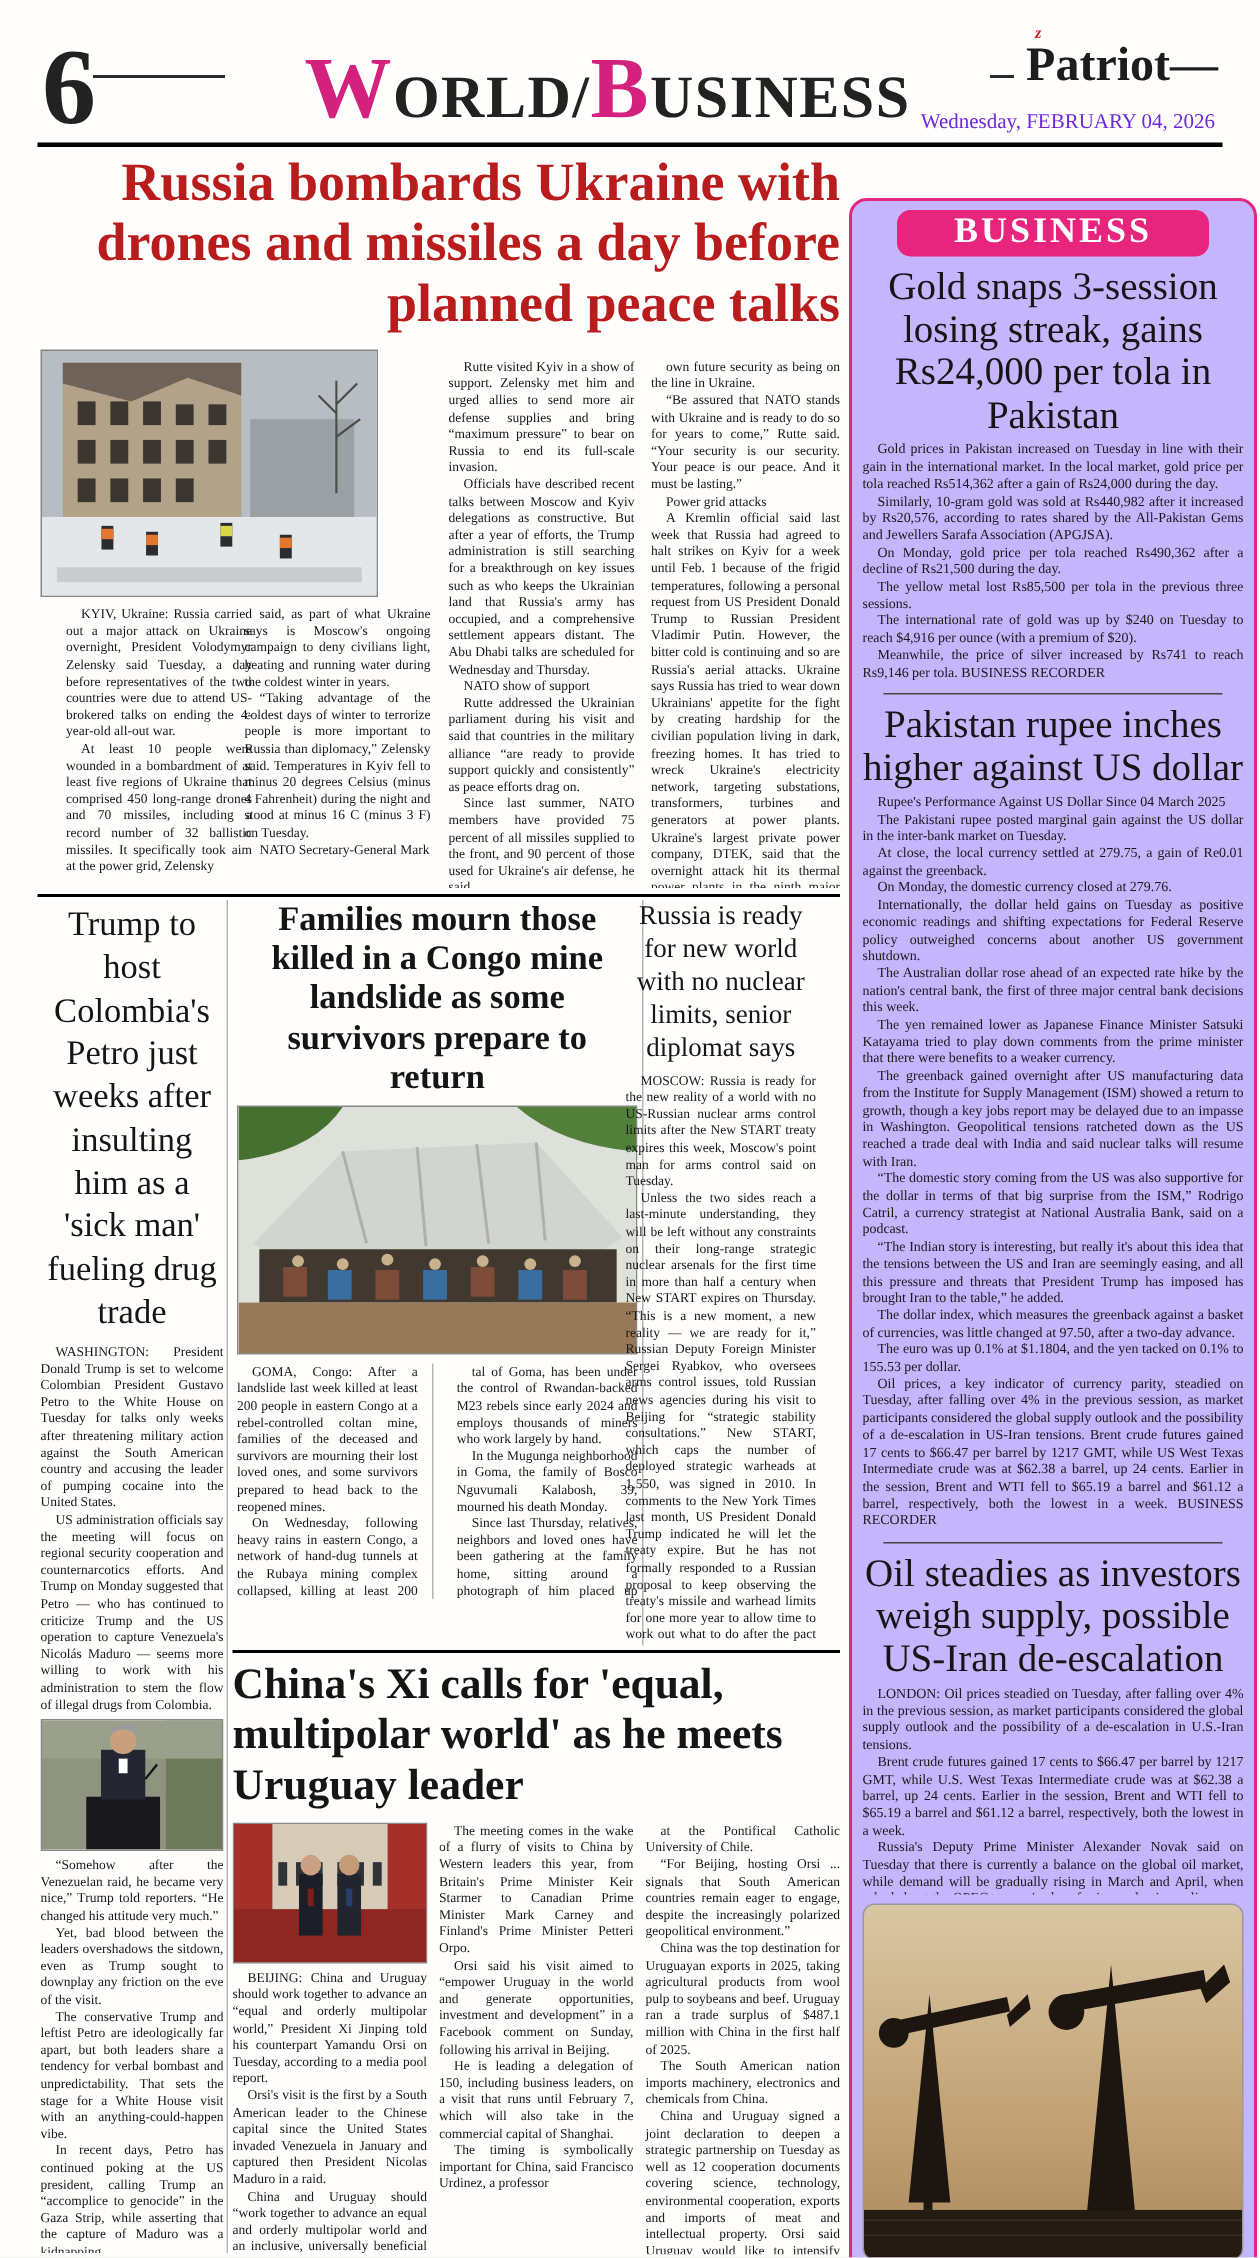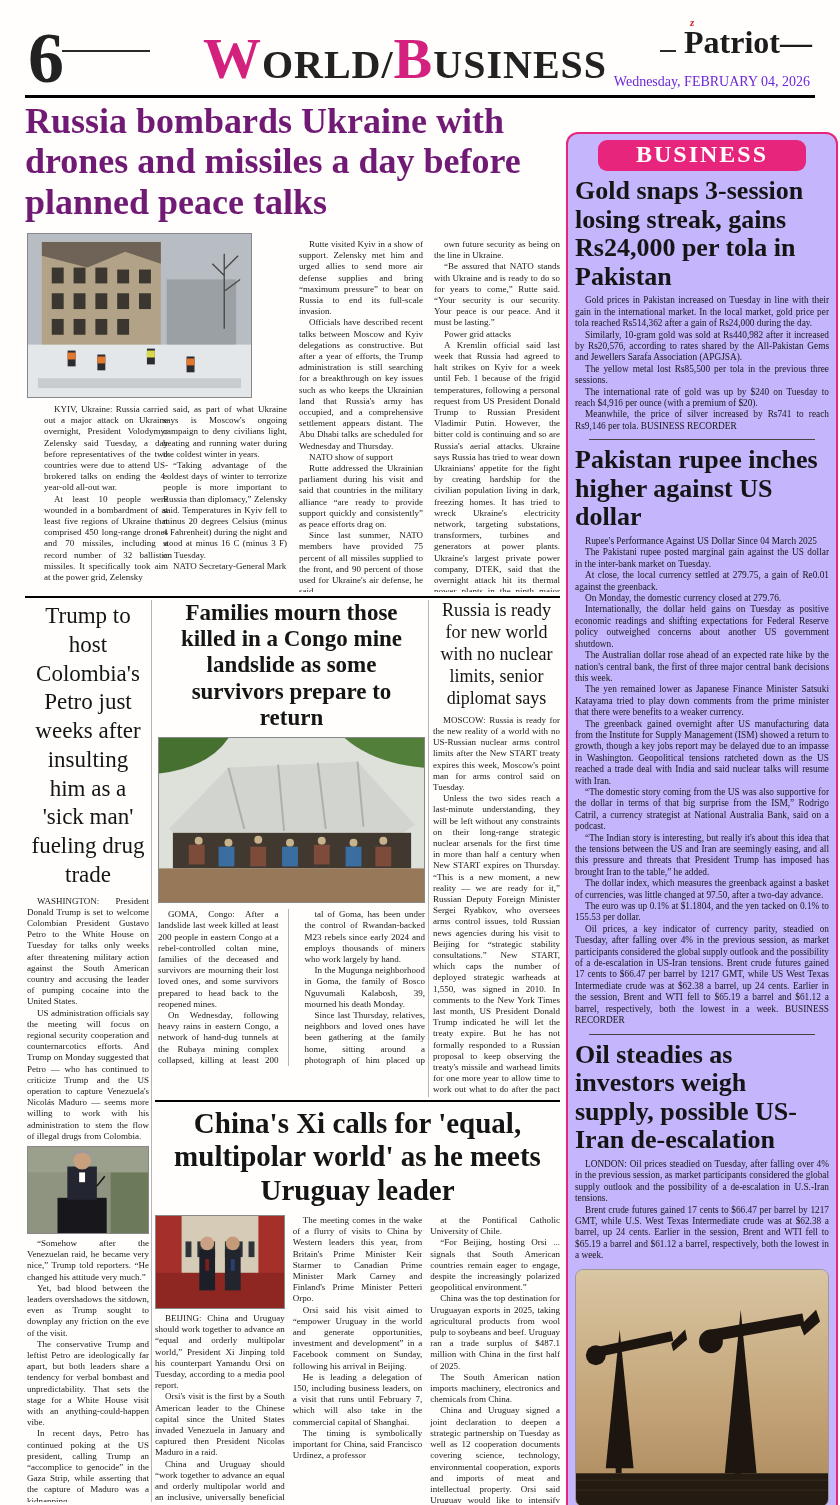--- a/index.html
+++ b/index.html
@@ -15,54 +15,54 @@
   .masthead{position:absolute;right:26px;top:26px;background:#fffefc;padding:0 2px 0 8px;
         font-size:32px;font-weight:700;color:#1c1c1c;line-height:1;}
   .logo-mark{position:absolute;top:-9px;left:14px;color:#d02020;font-size:11px;font-style:italic;font-weight:700;}
   .date-line{position:absolute;right:30px;top:74px;font-size:14px;color:#6d28d9;}
   .date-line .dsmall{font-variant:small-caps;}
   .thick-rule{position:absolute;left:25px;right:25px;top:95px;border-top:3px solid #000;}
   
   .paras p{margin:0;text-indent:10px;text-align:justify;font-size:9px;line-height:11.2px;color:#181818;}
   .col{position:absolute;overflow:hidden;}
   
-  .u-headline{position:absolute;left:25px;top:101px;width:535px;margin:0;text-align:left;
-        font-size:36px;font-weight:700;line-height:1.12;color:#701a75;}
+  .u-headline{position:absolute;left:25px;top:101px;width:535px;margin:0;text-align:right;
+        font-size:36px;font-weight:700;line-height:1.12;color:#b91c1c;}
   .u-photo{position:absolute;left:27px;top:233px;width:225px;height:165px;border:1px solid #888;box-sizing:border-box;}
   .u-c1{left:44px;top:404px;width:124px;height:188px;}
   .u-c2{left:163px;top:404px;width:124px;height:188px;}
   .u-c3{left:299px;top:239px;width:124px;height:353px;}
   .u-c4{left:434px;top:239px;width:126px;height:353px;}
   .rule-h{position:absolute;border-top:2px solid #000;}
   .rule-v{position:absolute;border-left:1px solid #b5b5b5;}
   
   .t-art{position:absolute;left:27px;top:602px;width:122px;height:900px;overflow:hidden;}
   .t-headline{margin:0 0 6px 0;text-align:center;font-size:23px;font-weight:400;line-height:1.25;color:#151515;}
   .t-photo{width:122px;height:88px;border:1px solid #888;box-sizing:border-box;margin:4px 0;}
   .c-art{position:absolute;left:158px;top:600px;width:267px;height:466px;overflow:hidden;}
   .c-headline{margin:0 0 6px 0;text-align:center;font-size:23px;font-weight:700;line-height:1.14;color:#151515;}
   .c-photo{width:267px;height:166px;border:1px solid #888;box-sizing:border-box;margin:2px 0 6px 0;}
   .c-cols{display:flex;gap:9px;}
   .c-col{width:129px;height:215px;overflow:hidden;}
   .c-col2{border-left:1px solid #b5b5b5;padding-left:16px;}
-  .n-art{position:absolute;left:433px;top:600px;width:127px;height:496px;overflow:hidden;}
+  .n-art{position:absolute;left:417px;top:600px;width:127px;height:496px;overflow:hidden;}
   .n-headline{margin:0 0 5px 0;text-align:center;font-size:18px;font-weight:400;line-height:1.22;color:#151515;}
   
   .x-art{position:absolute;left:155px;top:1107px;width:405px;height:396px;overflow:hidden;}
-  .x-headline{margin:0 0 8px 0;text-align:center;font-size:29px;font-weight:700;line-height:1.15;color:#151515;}
+  .x-headline{margin:0 0 8px 0;text-align:left;font-size:29px;font-weight:700;line-height:1.15;color:#151515;}
   .x-cols{display:flex;gap:8px;}
   .x-col{width:130px;overflow:hidden;height:288px;}
   .x-photo{width:130px;height:94px;border:1px solid #888;box-sizing:border-box;margin-bottom:4px;}
   
   .sidebar{position:absolute;left:566px;top:112px;width:272px;height:1391px;box-sizing:border-box;
         border:2px solid #e8257d;border-radius:12px;background:#c4b5fd;padding:5px 7px;margin-top:20px;}
   .biz-badge{width:208px;margin:1px auto 4px auto;background:#e8257d;color:#fff;text-align:center;
         font-size:24px;font-weight:700;letter-spacing:2px;border-radius:9px;padding:1px 0 3px 0;}
   .sb-text{height:1088px;overflow:hidden;}
-  .sb-headline{margin:2px 0 4px 0;font-size:26px;font-weight:700;line-height:1.1;color:#151515;}
+  .sb-headline{margin:2px 0 4px 0;text-align:center;font-size:26px;font-weight:400;line-height:1.1;color:#151515;}
   .sb-div{border-top:1.5px solid #444;margin:7px 14px 6px 14px;}
   .sb-paras p{margin:0;text-indent:10px;text-align:justify;font-size:9.3px;line-height:11.4px;color:#181818;}
   .sb-photo{width:254px;height:238px;border-radius:8px;overflow:hidden;margin:6px auto 0 auto;border:1px solid #999;box-sizing:border-box;}
   svg{display:block;}
 </style>
 </head>
 <body>
 
 <div class="page">
 
@@ -276,20 +276,21 @@
     </div>
   </div>
 
   <aside class="sidebar">
     <div class="biz-badge">BUSINESS</div>
     <div class="sb-text">
       <h3 class="sb-headline">Gold snaps 3-session losing streak, gains Rs24,000 per tola in Pakistan</h3>
       <div class="sb-paras">
           <p>Gold prices in Pakistan increased on Tuesday in line with their gain in the international market. In the local market, gold price per tola reached Rs514,362 after a gain of Rs24,000 during the day.</p>
           <p>Similarly, 10-gram gold was sold at Rs440,982 after it increased by Rs20,576, according to rates shared by the All-Pakistan Gems and Jewellers Sarafa Association (APGJSA).</p>
+          <p>On Monday, gold price per tola reached Rs490,362 after a decline of Rs21,500 during the day.</p>
           <p>The yellow metal lost Rs85,500 per tola in the previous three sessions.</p>
           <p>The international rate of gold was up by $240 on Tuesday to reach $4,916 per ounce (with a premium of $20).</p>
           <p>Meanwhile, the price of silver increased by Rs741 to reach Rs9,146 per tola. BUSINESS RECORDER</p>
         </div>
       <div class="sb-div"></div>
       <h3 class="sb-headline">Pakistan rupee inches higher against US dollar</h3>
       <div class="sb-paras">
           <p>Rupee's Performance Against US Dollar Since 04 March 2025</p>
           <p>The Pakistani rupee posted marginal gain against the US dollar in the inter-bank market on Tuesday.</p>
           <p>At close, the local currency settled at 279.75, a gain of Re0.01 against the greenback.</p>

